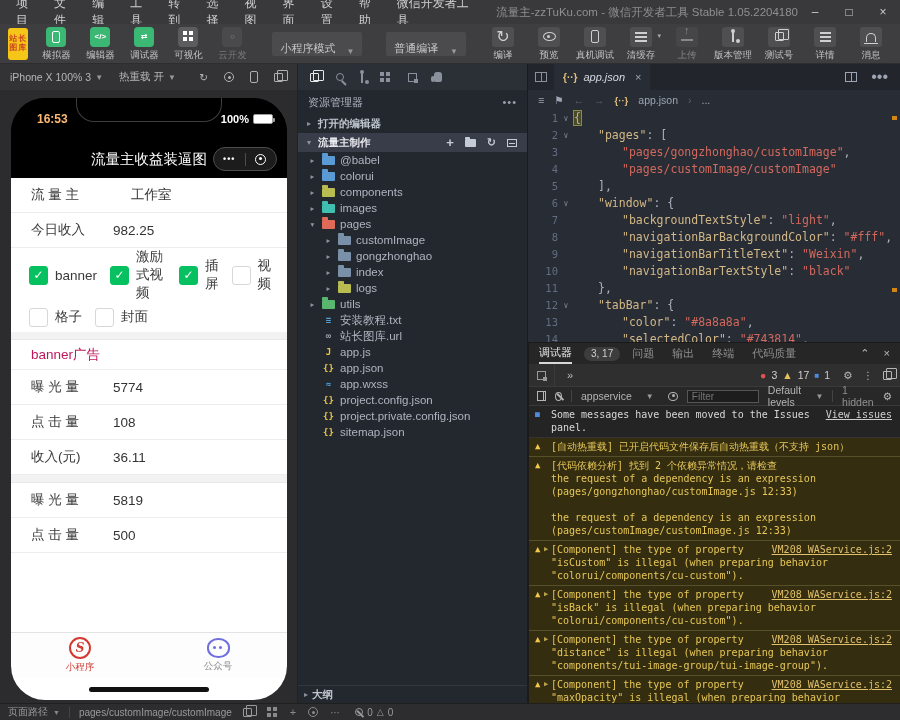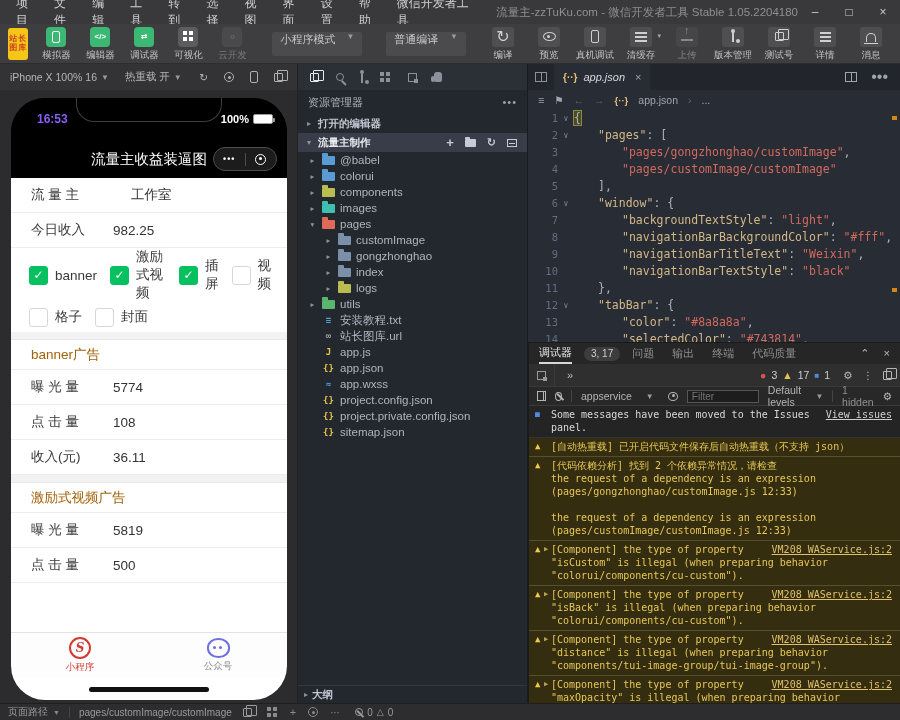--- a/index.html
+++ b/index.html
@@ -21,21 +21,21 @@
     border-bottom:1px solid #2d2d2d;display:flex;align-items:center}
   #avatar{width:32px;height:32px;margin:0 6px 0 8px;background:#f5c518;border-radius:3px;
     display:flex;flex-direction:column;align-items:center;justify-content:center;line-height:1.1}
   #avatar span{font-size:8px;font-weight:bold;color:#c42;letter-spacing:1px}
   .tbtn{width:44px;display:flex;flex-direction:column;align-items:center;gap:2px;margin-top:1px}
   .tbtn .box{width:20px;height:20px;border-radius:4px;background:#3bb873;display:flex;align-items:center;justify-content:center;color:#fff;font-size:8px;font-weight:bold}
   .tbtn.off .box{background:#5c5c5e}
   .tbtn.disabled .box{background:#4a4a4c;color:#8a8a8a}
   .tbtn .lbl{font-size:9.5px;color:#c2c2c2}
   .tbtn.disabled .lbl{color:#787878}
-  .dd{height:24px;background:#4b4b4d;border-radius:2px;display:flex;align-items:flex-start;
+  .dd{height:24px;background:#4b4b4d;border-radius:2px;display:flex;align-items:flex-end;
     padding:0 8px;font-size:11px;color:#c8c8c8;margin-left:18px}
   .dd .caret{margin-left:auto;color:#999;font-size:8px;padding-left:10px}
   #dd-mode{width:132px}
   #dd-compile{width:116px;margin-left:24px}
   .abtn{width:46px;display:flex;flex-direction:column;align-items:center;gap:2px;margin-top:1px}
   .abtn .box{width:22px;height:20px;border-radius:3px;background:#4f4f52;display:flex;align-items:center;justify-content:center;color:#cfcfcf;position:relative}
   .abtn .lbl{font-size:9.5px;color:#c2c2c2;white-space:nowrap}
   .abtn.disabled{opacity:.5}
   #compile-actions{display:flex;margin-left:14px}
   #right-actions{display:flex;margin-left:auto;margin-right:6px}
@@ -75,40 +75,40 @@
   .ic-inspect{width:9px;height:9px;border:1px solid currentColor}
   .ic-inspect::after{content:'';position:absolute;right:-2px;bottom:-2px;width:4px;height:4px;background:currentColor}
 
   
   #sim{position:absolute;left:0;top:64px;width:298px;bottom:17px;background:#2c2c2e;border-right:1px solid #222}
   #sim-toolbar{height:26px;display:flex;align-items:center;font-size:10.5px;color:#b5b5b5;padding:0 10px;gap:4px;background:#333335}
   #sim-toolbar .caret{font-size:8px;color:#999}
   #sim-icons{margin-left:auto;display:flex;gap:16px;align-items:center;color:#b0b0b0}
   #phone{position:absolute;left:11px;top:34px;width:276px;height:602px;border-radius:34px;background:#000;overflow:hidden;display:flex;flex-direction:column}
   #p-status{height:42px;background:#000;position:relative;display:flex;align-items:center}
-  #p-time{color:#8b5cf6;font-size:12px;font-weight:bold;margin-left:26px}
+  #p-time{color:#fdba74;font-size:12px;font-weight:bold;margin-left:26px}
   #p-notch{position:absolute;left:50%;transform:translateX(-50%);top:0;width:146px;height:24px;border:1px solid #3d3d3d;border-top:none;border-radius:0 0 18px 18px}
   #p-batt{margin-left:auto;margin-right:14px;display:flex;align-items:center;gap:4px;color:#fff;font-size:11px;font-weight:bold}
   .bat{width:20px;height:10px;border:1px solid #999;border-radius:2px;position:relative;background:#fff}
   .bat::after{content:'';position:absolute;right:-3px;top:2.5px;width:2px;height:4px;background:#999;border-radius:0 1px 1px 0}
   #p-nav{height:38px;background:#000;position:relative;display:flex;align-items:center;justify-content:center}
   #p-nav-title{color:#fff;font-size:14.5px}
   #p-capsule{position:absolute;right:10px;top:7px;width:64px;height:24px;border:1px solid #4d4d4d;border-radius:13px;background:#1c1c1c;display:flex;align-items:center}
   #p-capsule .dots{flex:1;text-align:center;color:#fff;font-size:9px;letter-spacing:1px;font-weight:bold}
   #p-capsule .div{width:1px;height:13px;background:#4d4d4d}
   #p-capsule .tgt{flex:1;display:flex;justify-content:center}
   #p-capsule .tgt i{width:11px;height:11px;border:1.5px solid #fff;border-radius:50%;position:relative;display:block}
   #p-capsule .tgt i::after{content:'';position:absolute;left:2.5px;top:2.5px;width:3px;height:3px;border-radius:50%;background:#fff}
   #p-content{flex:1;background:#fff;display:flex;flex-direction:column;overflow:hidden}
   .prow{min-height:35px;display:flex;align-items:center;padding:0 14px 0 20px;border-bottom:1px solid #ededed;font-size:13.5px;color:#3a3a3a;background:#fff}
   .prow .plabel{min-width:66px}
   .prow .pvalue{margin-left:16px;color:#333}
   .prow.first .pvalue{margin-left:34px}
   .pgap{height:8px;background:#f2f2f2;border-bottom:1px solid #e8e8e8}
-  .psection{min-height:30px;display:flex;align-items:center;padding:0 20px;font-size:13.5px;color:#a16207;background:#fff;border-bottom:1px solid #ededed}
+  .psection{min-height:30px;display:flex;align-items:center;padding:0 20px;font-size:13.5px;color:#be185d;background:#fff;border-bottom:1px solid #ededed}
   .pchecks{min-height:30px;display:flex;align-items:center;gap:7px;padding:0 10px 0 18px;font-size:13.5px;color:#3a3a3a;background:#fff}
   .cb{width:19px;height:19px;border-radius:3px;border:1px solid #d7d7d7;background:#fff;display:flex;align-items:center;justify-content:center;flex:none}
   .cb.on{background:#07c160;border-color:#07c160;color:#fff;font-size:12px}
   #p-tabbar{height:46px;background:#fdfdfd;border-top:1px solid #e3e3e3;display:flex}
   .ptab{flex:1;display:flex;flex-direction:column;align-items:center;justify-content:center;gap:2px;font-size:9.5px;color:#8a8a8a}
   .ptab .mp-ic{width:22px;height:22px;border:2px solid #d33a31;border-radius:50%;color:#d33a31;display:flex;align-items:center;justify-content:center;font-size:12px;font-weight:bold;font-family:"DejaVu Serif",serif}
   .ptab .oa-ic{width:23px;height:20px;border:2px solid #6f6fe0;border-radius:48%;position:relative}
   .ptab .oa-ic::before{content:'';position:absolute;left:4px;top:6px;width:3px;height:3px;border-radius:50%;background:#6f6fe0;box-shadow:6px 0 0 #6f6fe0}
   .ptab.active{color:#d33a31}
   #p-home{height:22px;background:#fff;display:flex;align-items:center;justify-content:center}
@@ -313,21 +313,21 @@
           <div class="box">
             <i class="ic ic-bell"></i>
           </div>
           <div class="lbl">消息</div>
         </div>
       </div>
   </div>
 
   <div id="sim">
     <div id="sim-toolbar">
-      <span>iPhone X 100% 16</span>
+      <span>iPhone X 100% 3</span>
       <span class="caret">▼</span>
       <span style="width:8px"></span>
       <span>热重载 开</span>
       <span class="caret">▼</span>
       <div id="sim-icons">
         <span>↻</span>
         <i class="ic ic-record"></i>
         <i class="ic ic-phone" style="width:8px;height:12px"></i>
         <i class="ic ic-sq2" style="margin-right:4px"></i>
       </div>
@@ -386,23 +386,20 @@
           </div>
           <div class="prow">
             <span class="plabel">点 击 量</span>
             <span class="pvalue">108</span>
           </div>
           <div class="prow">
             <span class="plabel">收入(元)</span>
             <span class="pvalue">36.11</span>
           </div>
           <div class="pgap"></div>
-          <div class="psection">
-            <span>激励式视频广告</span>
-          </div>
           <div class="prow">
             <span class="plabel">曝 光 量</span>
             <span class="pvalue">5819</span>
           </div>
           <div class="prow">
             <span class="plabel">点 击 量</span>
             <span class="pvalue">500</span>
           </div>
         </div>
       <div id="p-tabbar">

